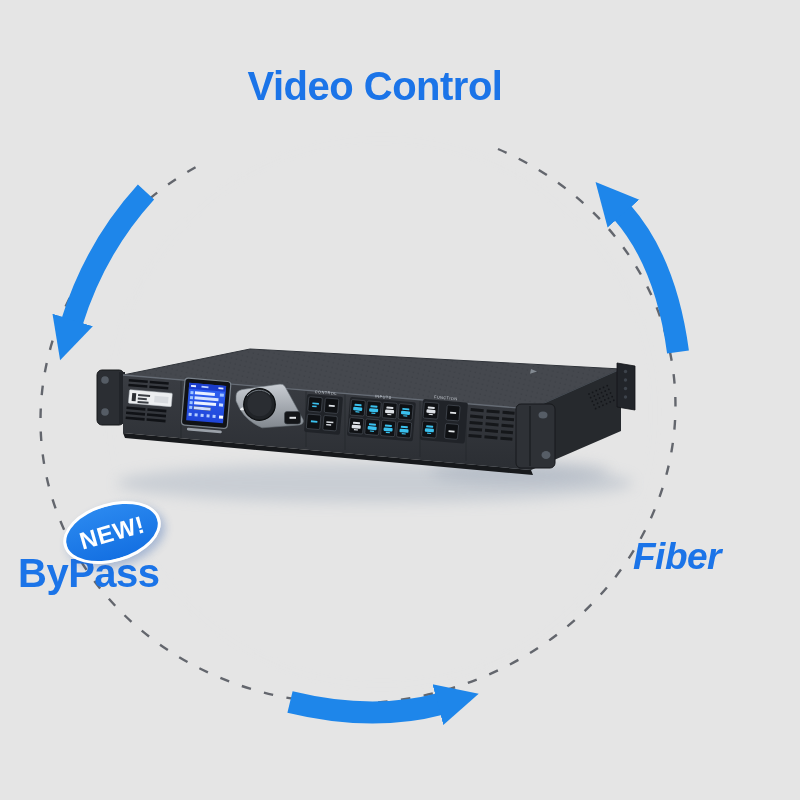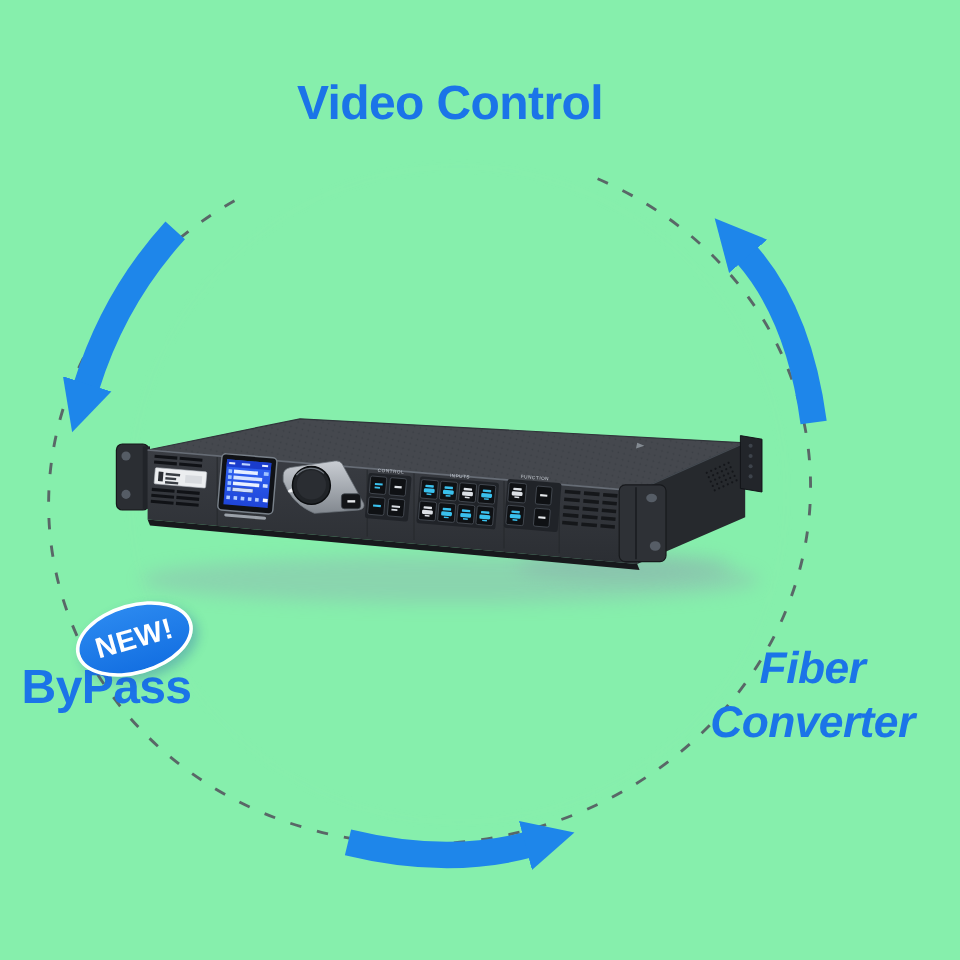--- a/index.html
+++ b/index.html
@@ -1,17 +1,17 @@
 <!DOCTYPE html>
 <html><head>
 <meta charset="utf-8">
 <style>
   html,body{margin:0;padding:0;background:#ffffff;width:800px;height:800px;overflow:hidden;
             font-family:"Liberation Sans",sans-serif;}
-  .stage{position:relative;width:800px;height:800px;background:#86efac;}
+  .stage{position:relative;width:800px;height:800px;background:#e5e5e5;}
   .ring-shadow{position:absolute;left:100px;top:152px;width:560px;height:560px;border-radius:50%;
     background:radial-gradient(circle, rgba(255,255,255,0) 72%, rgba(173,186,203,0.38) 80%,
                rgba(173,186,203,0.15) 88%, rgba(255,255,255,0) 96%);
     filter:blur(7px);}
   .ring{position:absolute;left:108px;top:138px;width:548px;height:548px;border-radius:50%;
     background:radial-gradient(circle, rgba(255,255,255,0) 70%, rgba(226,234,244,0.92) 78%,
                rgba(243,247,252,1) 86%, rgba(252,253,255,1) 94%, rgba(255,255,255,0) 100%);
     filter:blur(3px);}
   svg.art{position:absolute;left:0;top:0;}
   .lbl{position:absolute;color:#1b74e8;font-weight:bold;}
@@ -293,17 +293,16 @@
         <ellipse cx="543" cy="415" rx="4.5" ry="3.5" fill="#565d66"></ellipse>
         <ellipse cx="546" cy="455" rx="4.5" ry="4" fill="#565d66"></ellipse>
       </g>
     </g>
   </svg>
 
   <div class="lbl lbl-top">Video Control</div>
   <div class="lbl lbl-bypass">ByPass</div>
   <div class="lbl lbl-fiber">
     <div>Fiber</div>
-    <div>Converter</div>
   </div>
   <div class="badge">NEW!</div>
 
 </div>
 
 </body></html>

